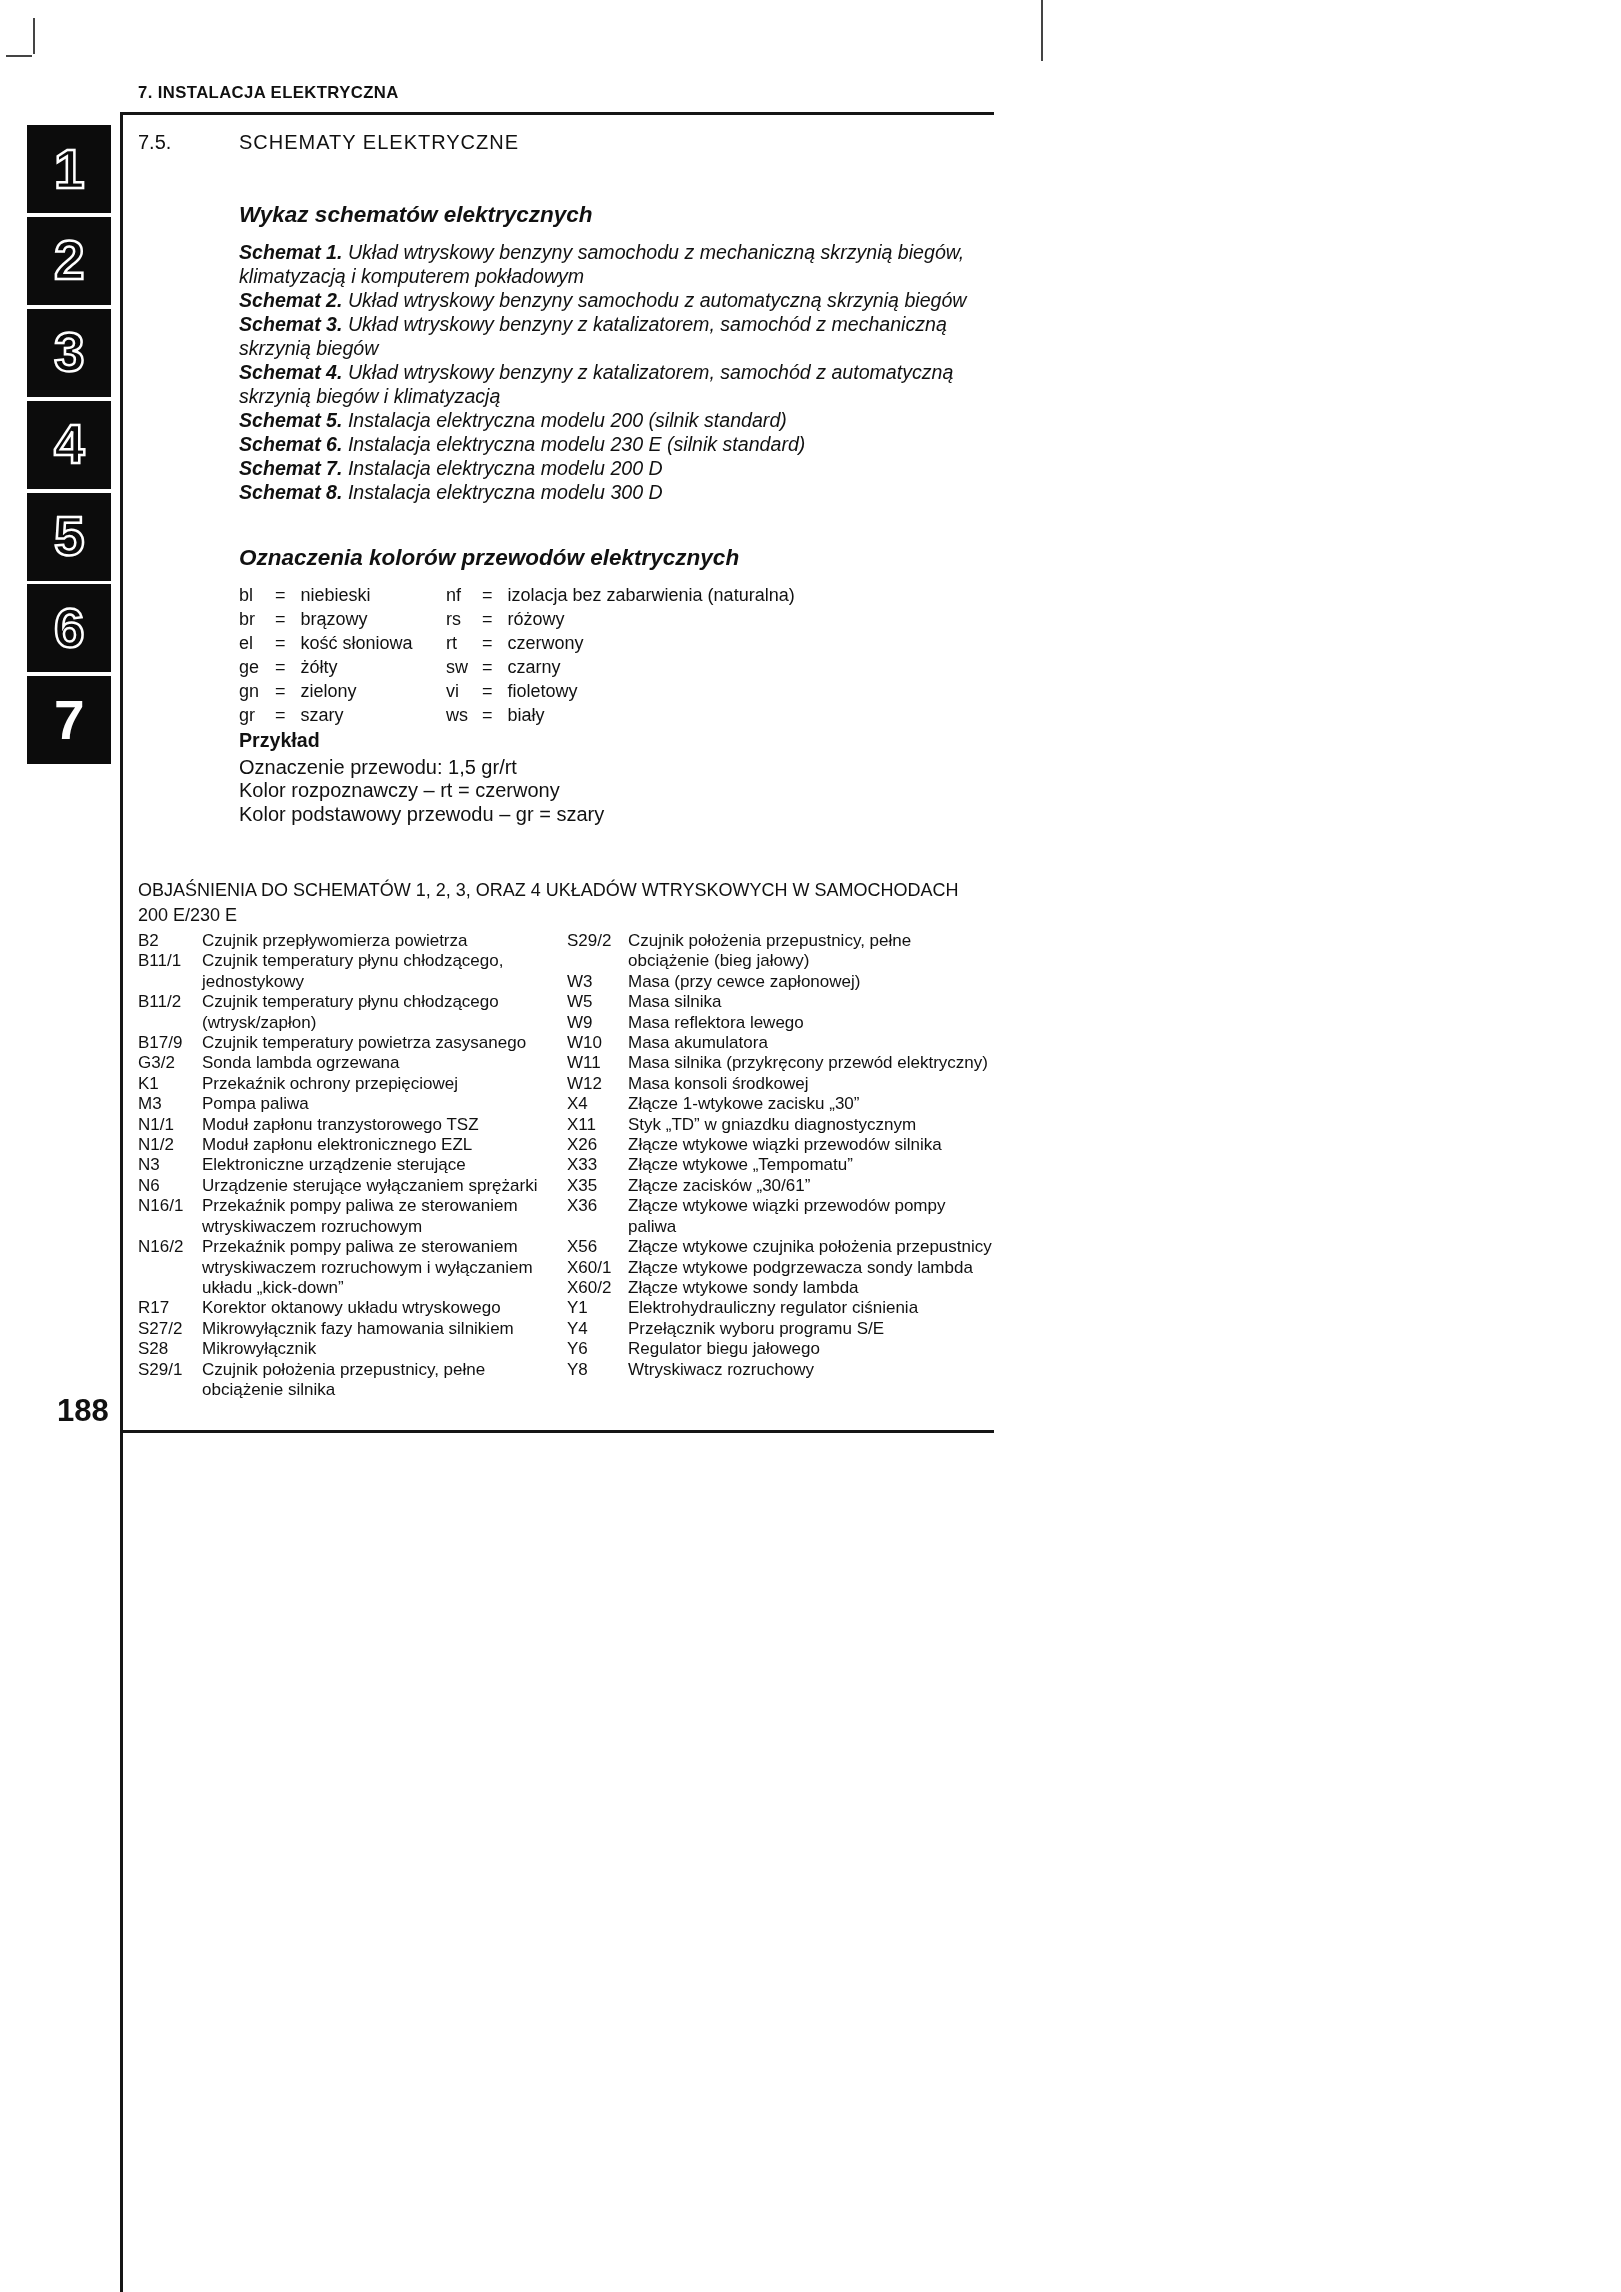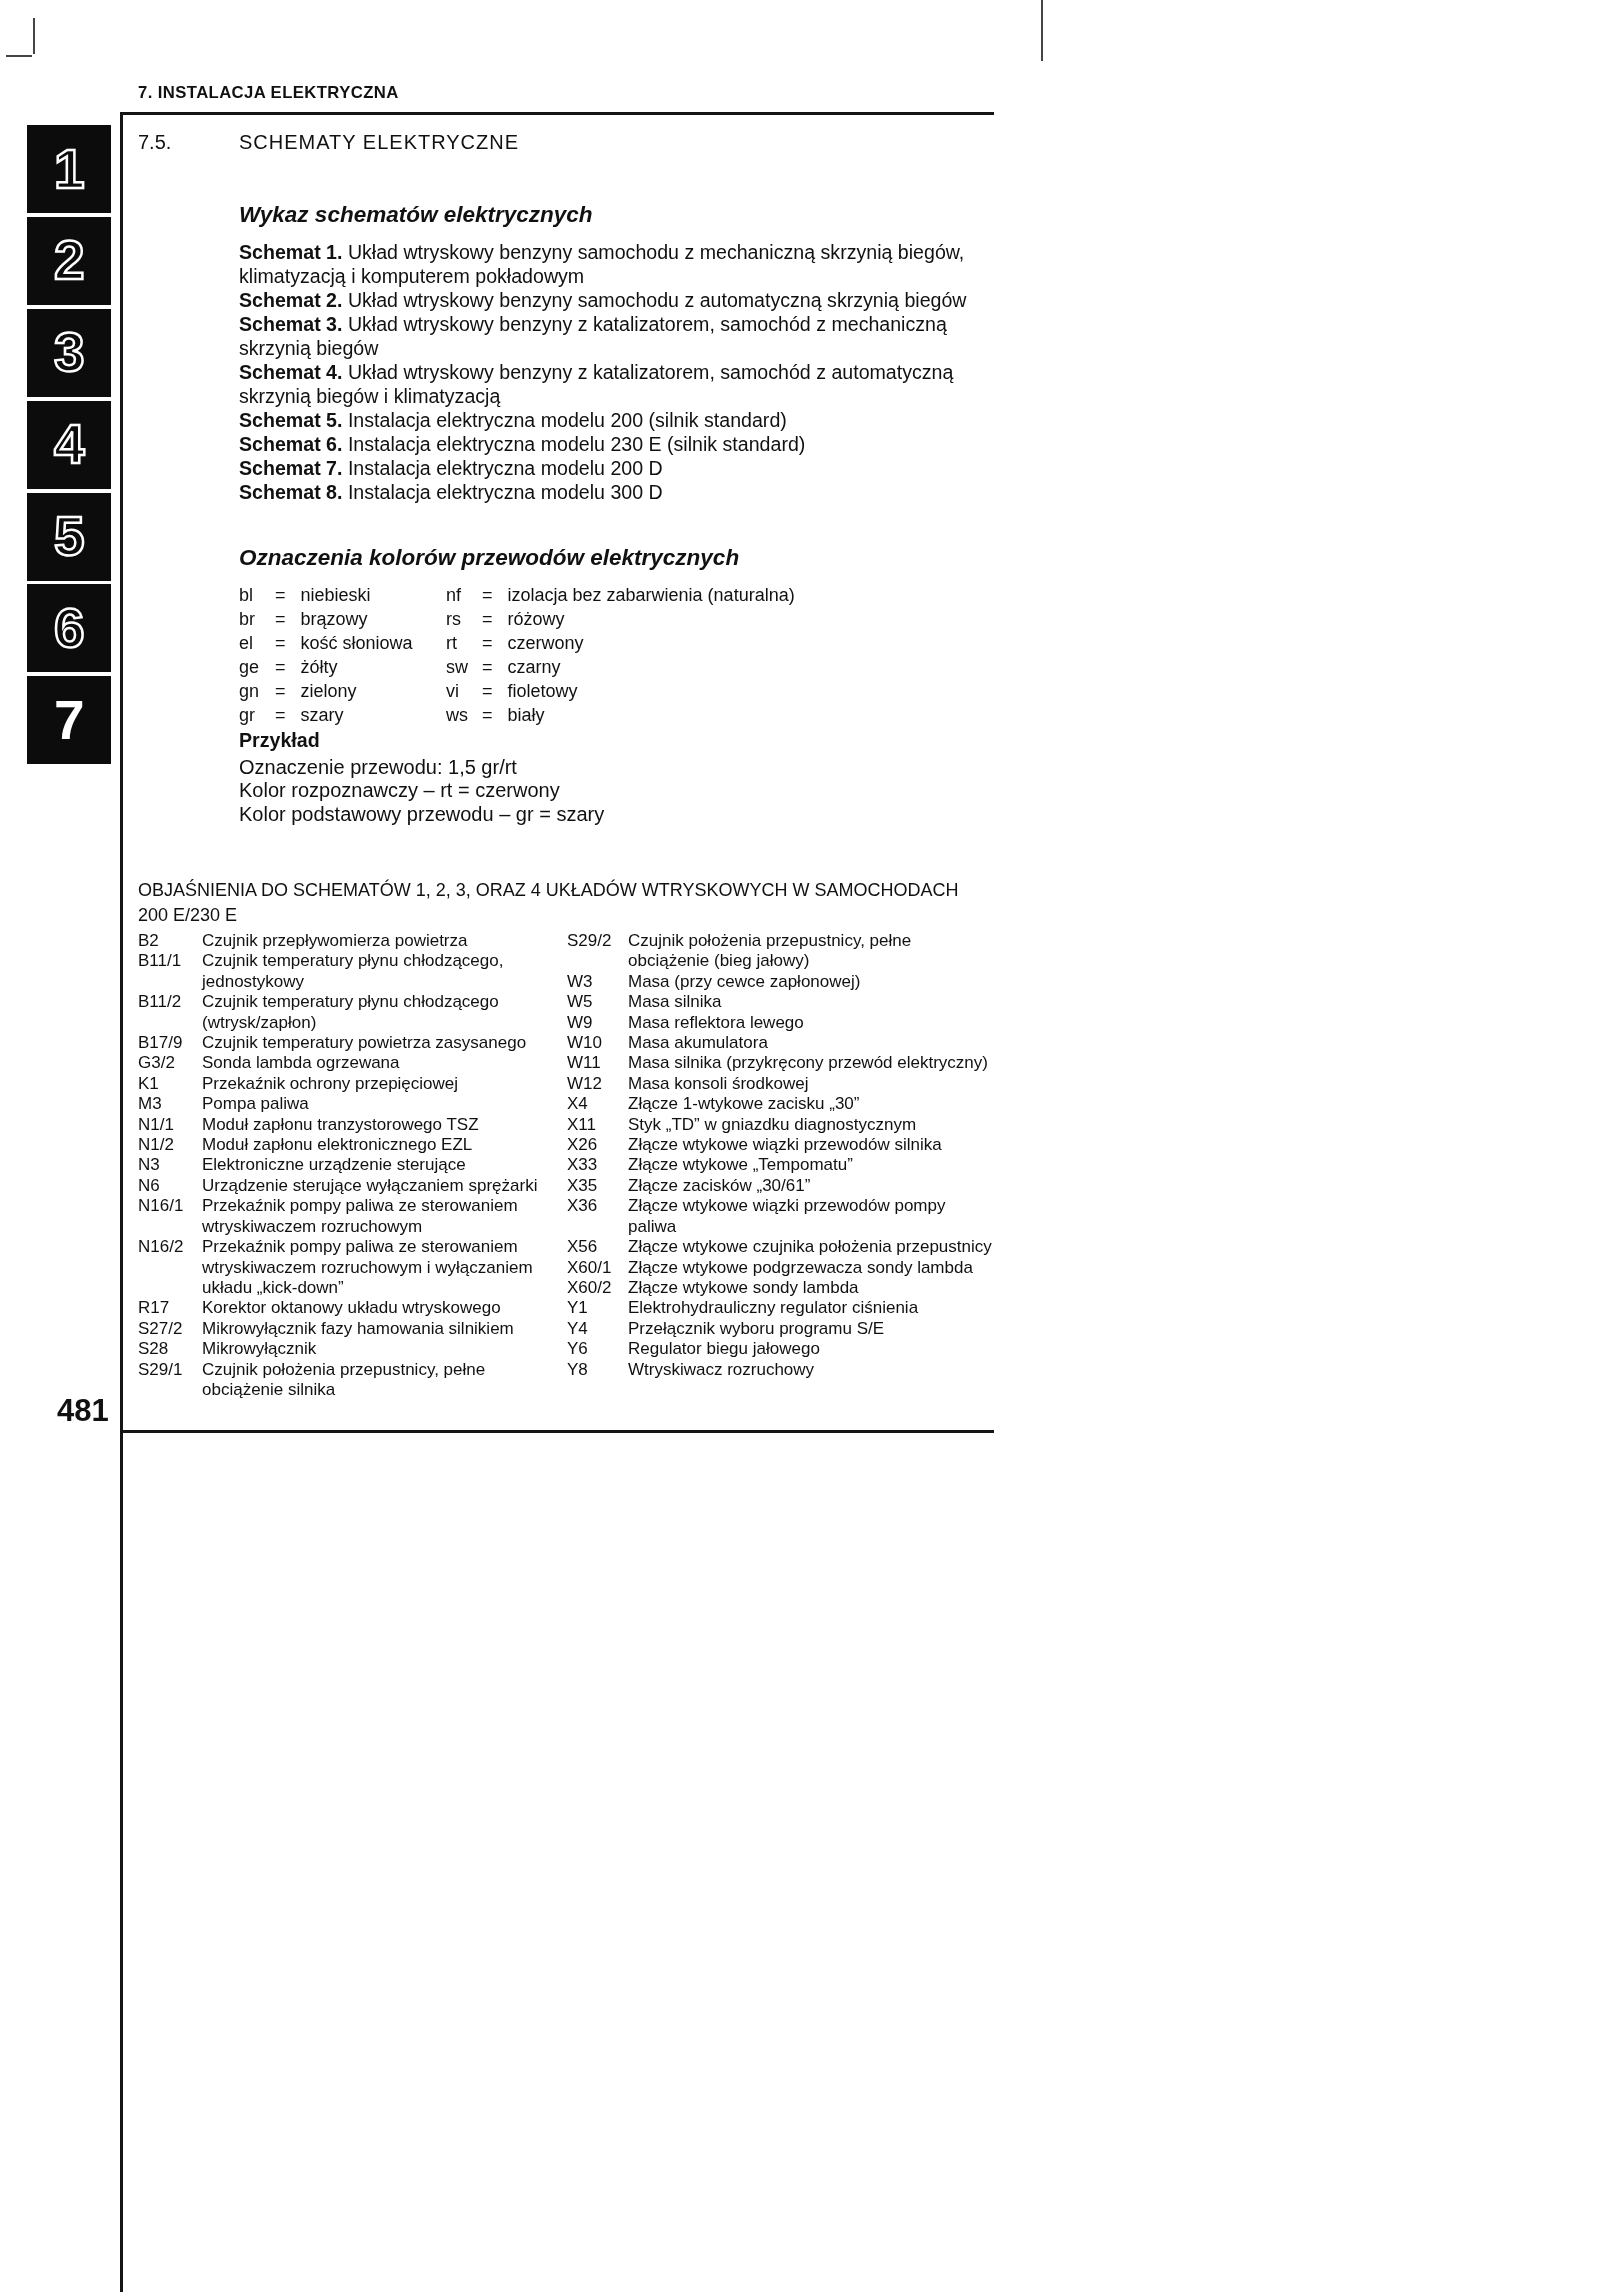--- a/index.html
+++ b/index.html
@@ -52,21 +52,21 @@
   .section-title {
     position: absolute; left: 239px; top: 131px;
     font-size: 20px; font-weight: normal; letter-spacing: 1px; text-align: right;
   }
 
   .wykaz { position: absolute; left: 239px; top: 202px; width: 763px; }
   .block-title {
     font-size: 22.5px; font-weight: bold; font-style: italic;
     margin: 0 0 11.8px 0;
   }
-  .schemat-item { font-size: 19.6px; line-height: 24px; margin: 0; }
+  .schemat-item { font-size: 19.6px; line-height: 24px; margin: 0; font-style: italic; }
 
   .kolory { position: absolute; left: 239px; top: 545px; width: 763px; }
   .kolory-cols { display: flex; }
   .kolory-col-left  { width: 207px; flex: none; }
   .kolory-col-right { flex: 1; }
   .kolor-row { display: flex; font-size: 18px; line-height: 24px; }
   .kolor-code { width: 36px; flex: none; }
   .kolor-eq   { width: 25.5px; flex: none; }
   .kolor-name { flex: 1; }
 
@@ -446,16 +446,16 @@
         <span class="legend-code">Y6</span>
         <span class="legend-desc">Regulator biegu jałowego</span>
       </div>
 
       <div class="legend-item">
         <span class="legend-code">Y8</span>
         <span class="legend-desc">Wtryskiwacz rozruchowy</span>
       </div>
     </div>
 
-  <div class="page-number">481</div>
+  <div class="page-number">188</div>
 
 </div>
 
 
 </body></html>

